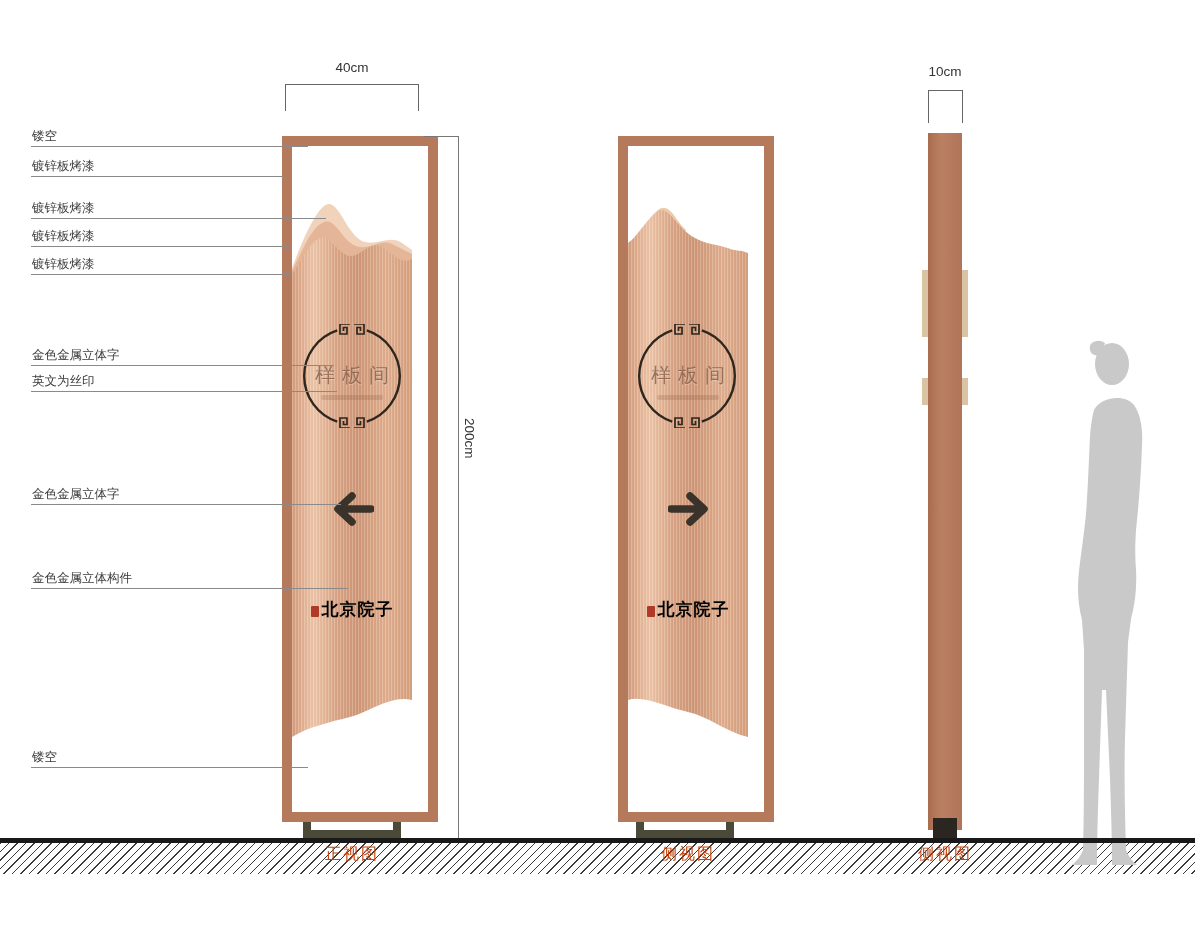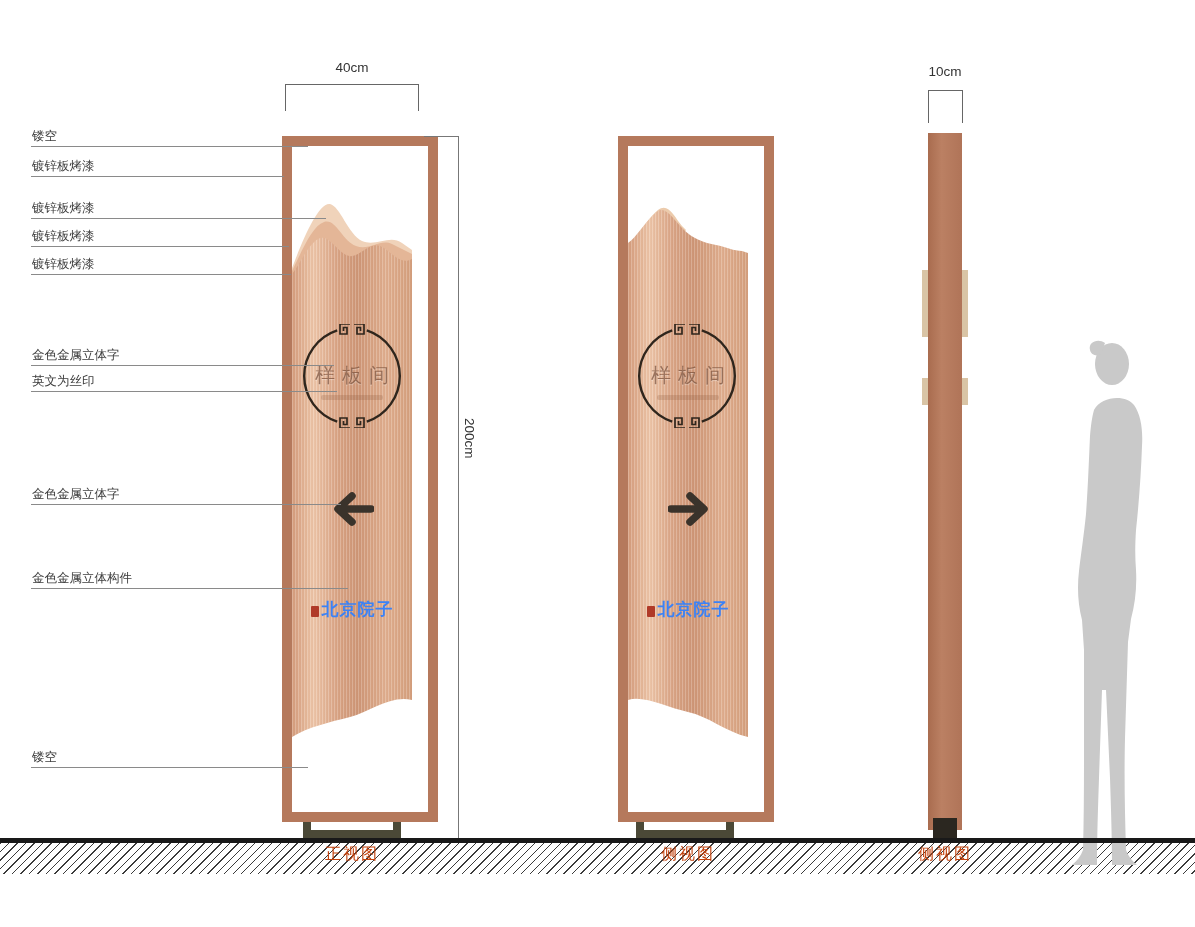--- a/index.html
+++ b/index.html
@@ -17,21 +17,21 @@
   .mountains{position:absolute;left:0;top:0;}
   .ring{position:absolute;left:8px;top:178px;z-index:3;}
   .room-text{position:absolute;left:0;top:216px;width:100%;box-sizing:border-box;padding-left:7px;
              text-align:center;font-size:20px;letter-spacing:7px;font-weight:500;z-index:4;
              color:rgba(122,79,57,.72);text-shadow:0 1px 1px rgba(255,255,255,.35);}
   .eng-faint{position:absolute;left:29px;top:249px;width:62px;height:5px;border-radius:2px;
              background:rgba(130,82,55,.22);filter:blur(.6px);z-index:4;}
   .arrow{position:absolute;top:344px;left:38px;z-index:4;}
   .brand{position:absolute;left:0;top:452px;width:100%;text-align:center;z-index:4;
          font-family:"Liberation Serif","DejaVu Serif",serif;font-weight:bold;font-size:17px;
-         color:#3b82f6;letter-spacing:1px;}
+         color:#000000;letter-spacing:1px;}
   .seal{display:inline-block;width:8px;height:11px;background:#b03a28;border-radius:1px;
         margin-right:3px;vertical-align:middle;}
 
   
   .base{position:absolute;top:822px;width:98px;height:16px;box-sizing:border-box;
         border-left:8px solid #4b4937;border-right:8px solid #4b4937;border-bottom:8px solid #4b4937;z-index:3;}
   .ground-line{position:absolute;left:0;top:838px;width:1195px;height:5px;background:#191919;z-index:4;}
   .ground-hatch{position:absolute;left:0;top:843px;width:1195px;height:31px;z-index:1;
         background:repeating-linear-gradient(135deg,rgba(25,25,25,.85) 0 1px,transparent 1px 6px);}
 

